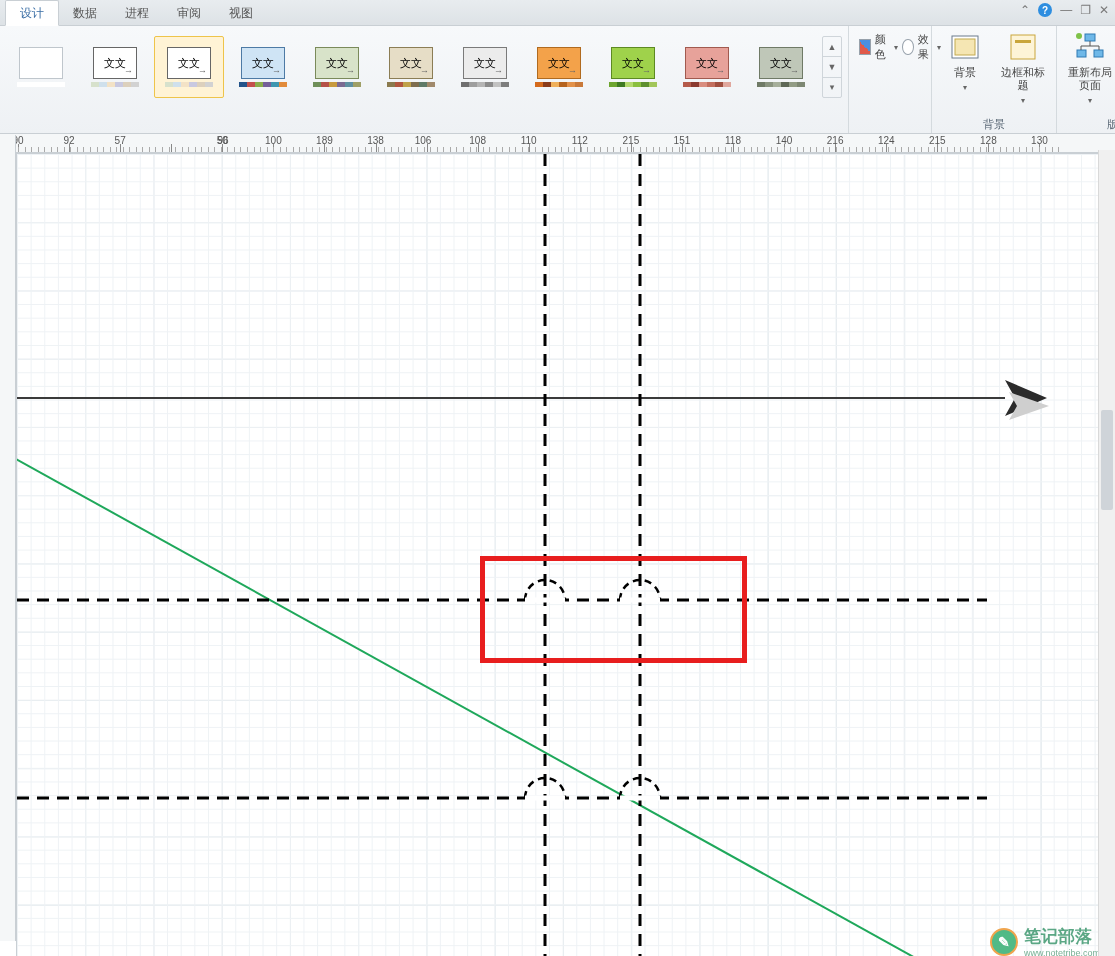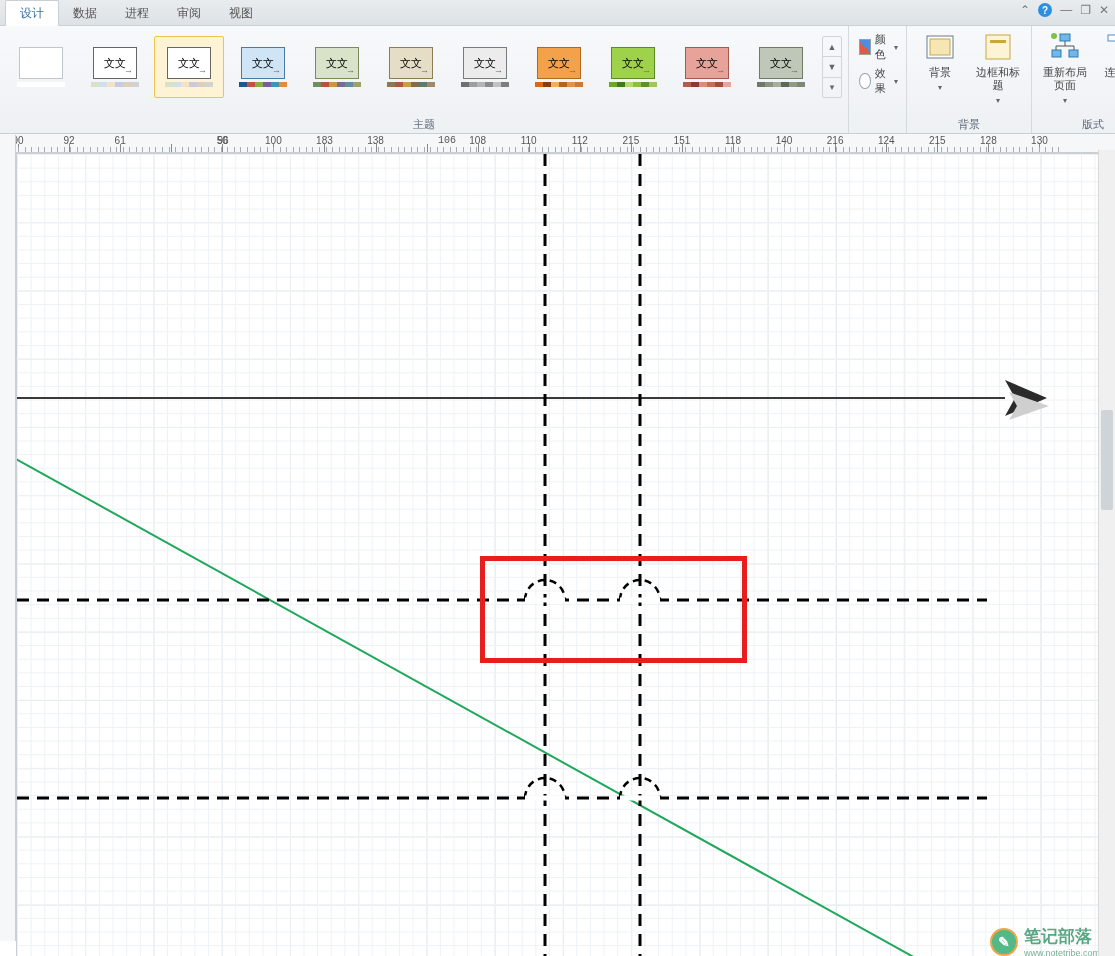--- a/index.html
+++ b/index.html
@@ -128,21 +128,21 @@
   .gallery-end div {
     flex:1;
     display:flex; align-items:center; justify-content:center;
     font-size: 9px;
     color: #666;
     border-bottom: 1px solid #cfd5da;
   }
   .gallery-end div:last-child { border-bottom:none; }
 
   .color-effects {
-    display:flex; flex-direction:column; gap:4px;
+    display:flex; flex-direction:row; gap:4px;
     font-size: 11px; color:#444; padding:2px 2px 0 4px;
   }
   .color-effects .row {
     display:flex; align-items:center; gap:4px; cursor:pointer;
   }
   .color-effects .sw {
     width:14px; height:14px; border:1px solid #97a1ab; display:inline-block;
   }
 
   .big-btn {
@@ -375,21 +375,20 @@
             <span style="background: rgb(146, 156, 133);"></span>
             <span style="background: rgb(125, 135, 115);"></span>
           </div>
         </div>
         <div class="gallery-end">
           <div>▲</div>
           <div>▼</div>
           <div>▾</div>
         </div>
       </div>
-    <div class="group-label">主题</div>
   </div>
 
   <div class="ribbon-group" style="width:70px;">
     <div class="color-effects">
       <div class="row">
         <span class="sw" style="background:linear-gradient(45deg,#e05a4a 50%,#4a8fe0 50%);"></span>
         <span>颜色</span>
         <span style="font-size:8px;color:#666;">▾</span>
       </div>
       <div class="row">
@@ -457,33 +456,33 @@
     <div class="group-label">版式</div>
   </div>
 </div>
 
 <div class="ruler-h">
   <div class="ruler-ticks" id="ruler-ticks">
       <div class="ruler-num" style="left: 0px;">90</div>
       <div class="ruler-tick" style="left: 0px;"></div>
       <div class="ruler-num" style="left: 51.0732px;">92</div>
       <div class="ruler-tick" style="left: 51.0732px;"></div>
-      <div class="ruler-num" style="left: 102.146px;">61</div>
+      <div class="ruler-num" style="left: 102.146px;">57</div>
       <div class="ruler-tick" style="left: 102.146px;"></div>
       <div class="ruler-num" style="left: 170px; margin-left: 35px;">96</div>
       <div class="ruler-tick" style="left: 153.22px;"></div>
       <div class="ruler-num" style="left: 204.293px;">50</div>
       <div class="ruler-tick" style="left: 204.293px;"></div>
       <div class="ruler-num" style="left: 255.366px;">100</div>
       <div class="ruler-tick" style="left: 255.366px;"></div>
-      <div class="ruler-num" style="left: 306.439px;">183</div>
+      <div class="ruler-num" style="left: 306.439px;">189</div>
       <div class="ruler-tick" style="left: 306.439px;"></div>
       <div class="ruler-num" style="left: 357.512px;">138</div>
       <div class="ruler-tick" style="left: 357.512px;"></div>
-      <div class="ruler-num" style="left: 429px; font-family: Liberation Mono, monospace;">106</div>
+      <div class="ruler-num" style="left: 405px;">106</div>
       <div class="ruler-tick" style="left: 408.585px;"></div>
       <div class="ruler-num" style="left: 459.659px;">108</div>
       <div class="ruler-tick" style="left: 459.659px;"></div>
       <div class="ruler-num" style="left: 510.732px;">110</div>
       <div class="ruler-tick" style="left: 510.732px;"></div>
       <div class="ruler-num" style="left: 561.805px;">112</div>
       <div class="ruler-tick" style="left: 561.805px;"></div>
       <div class="ruler-num" style="left: 612.878px;">215</div>
       <div class="ruler-tick" style="left: 612.878px;"></div>
       <div class="ruler-num" style="left: 663.951px;">151</div>

